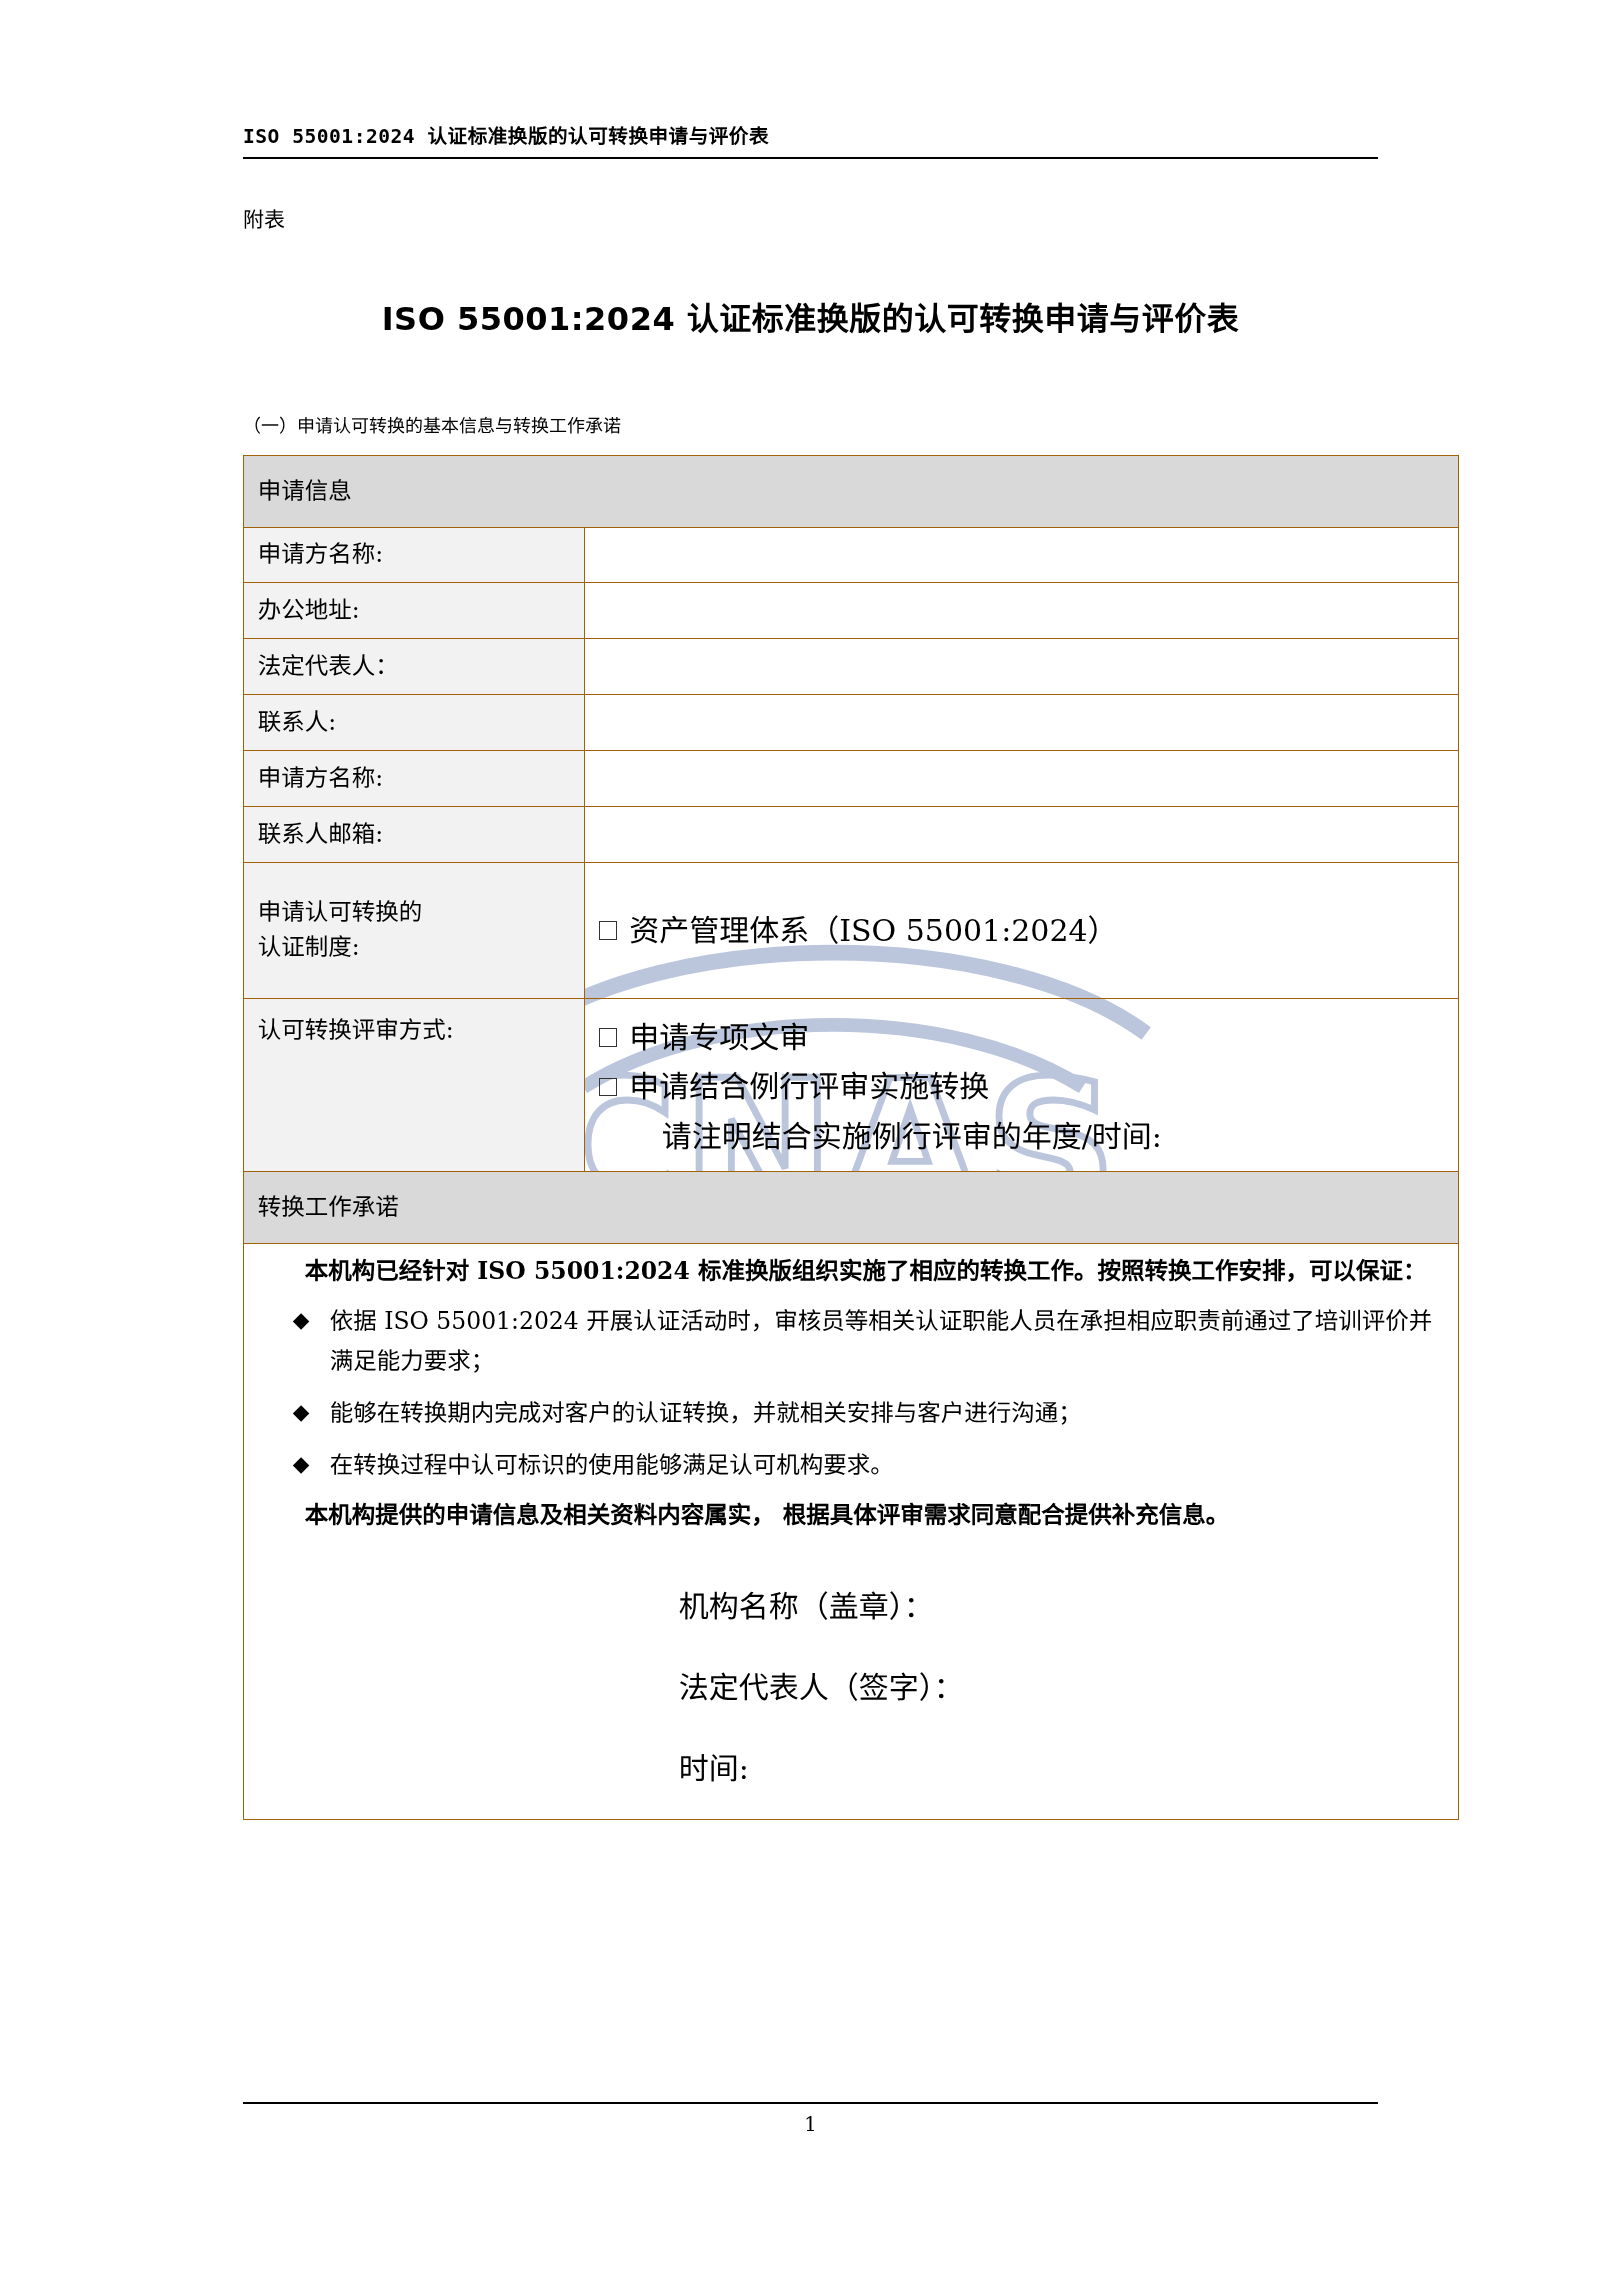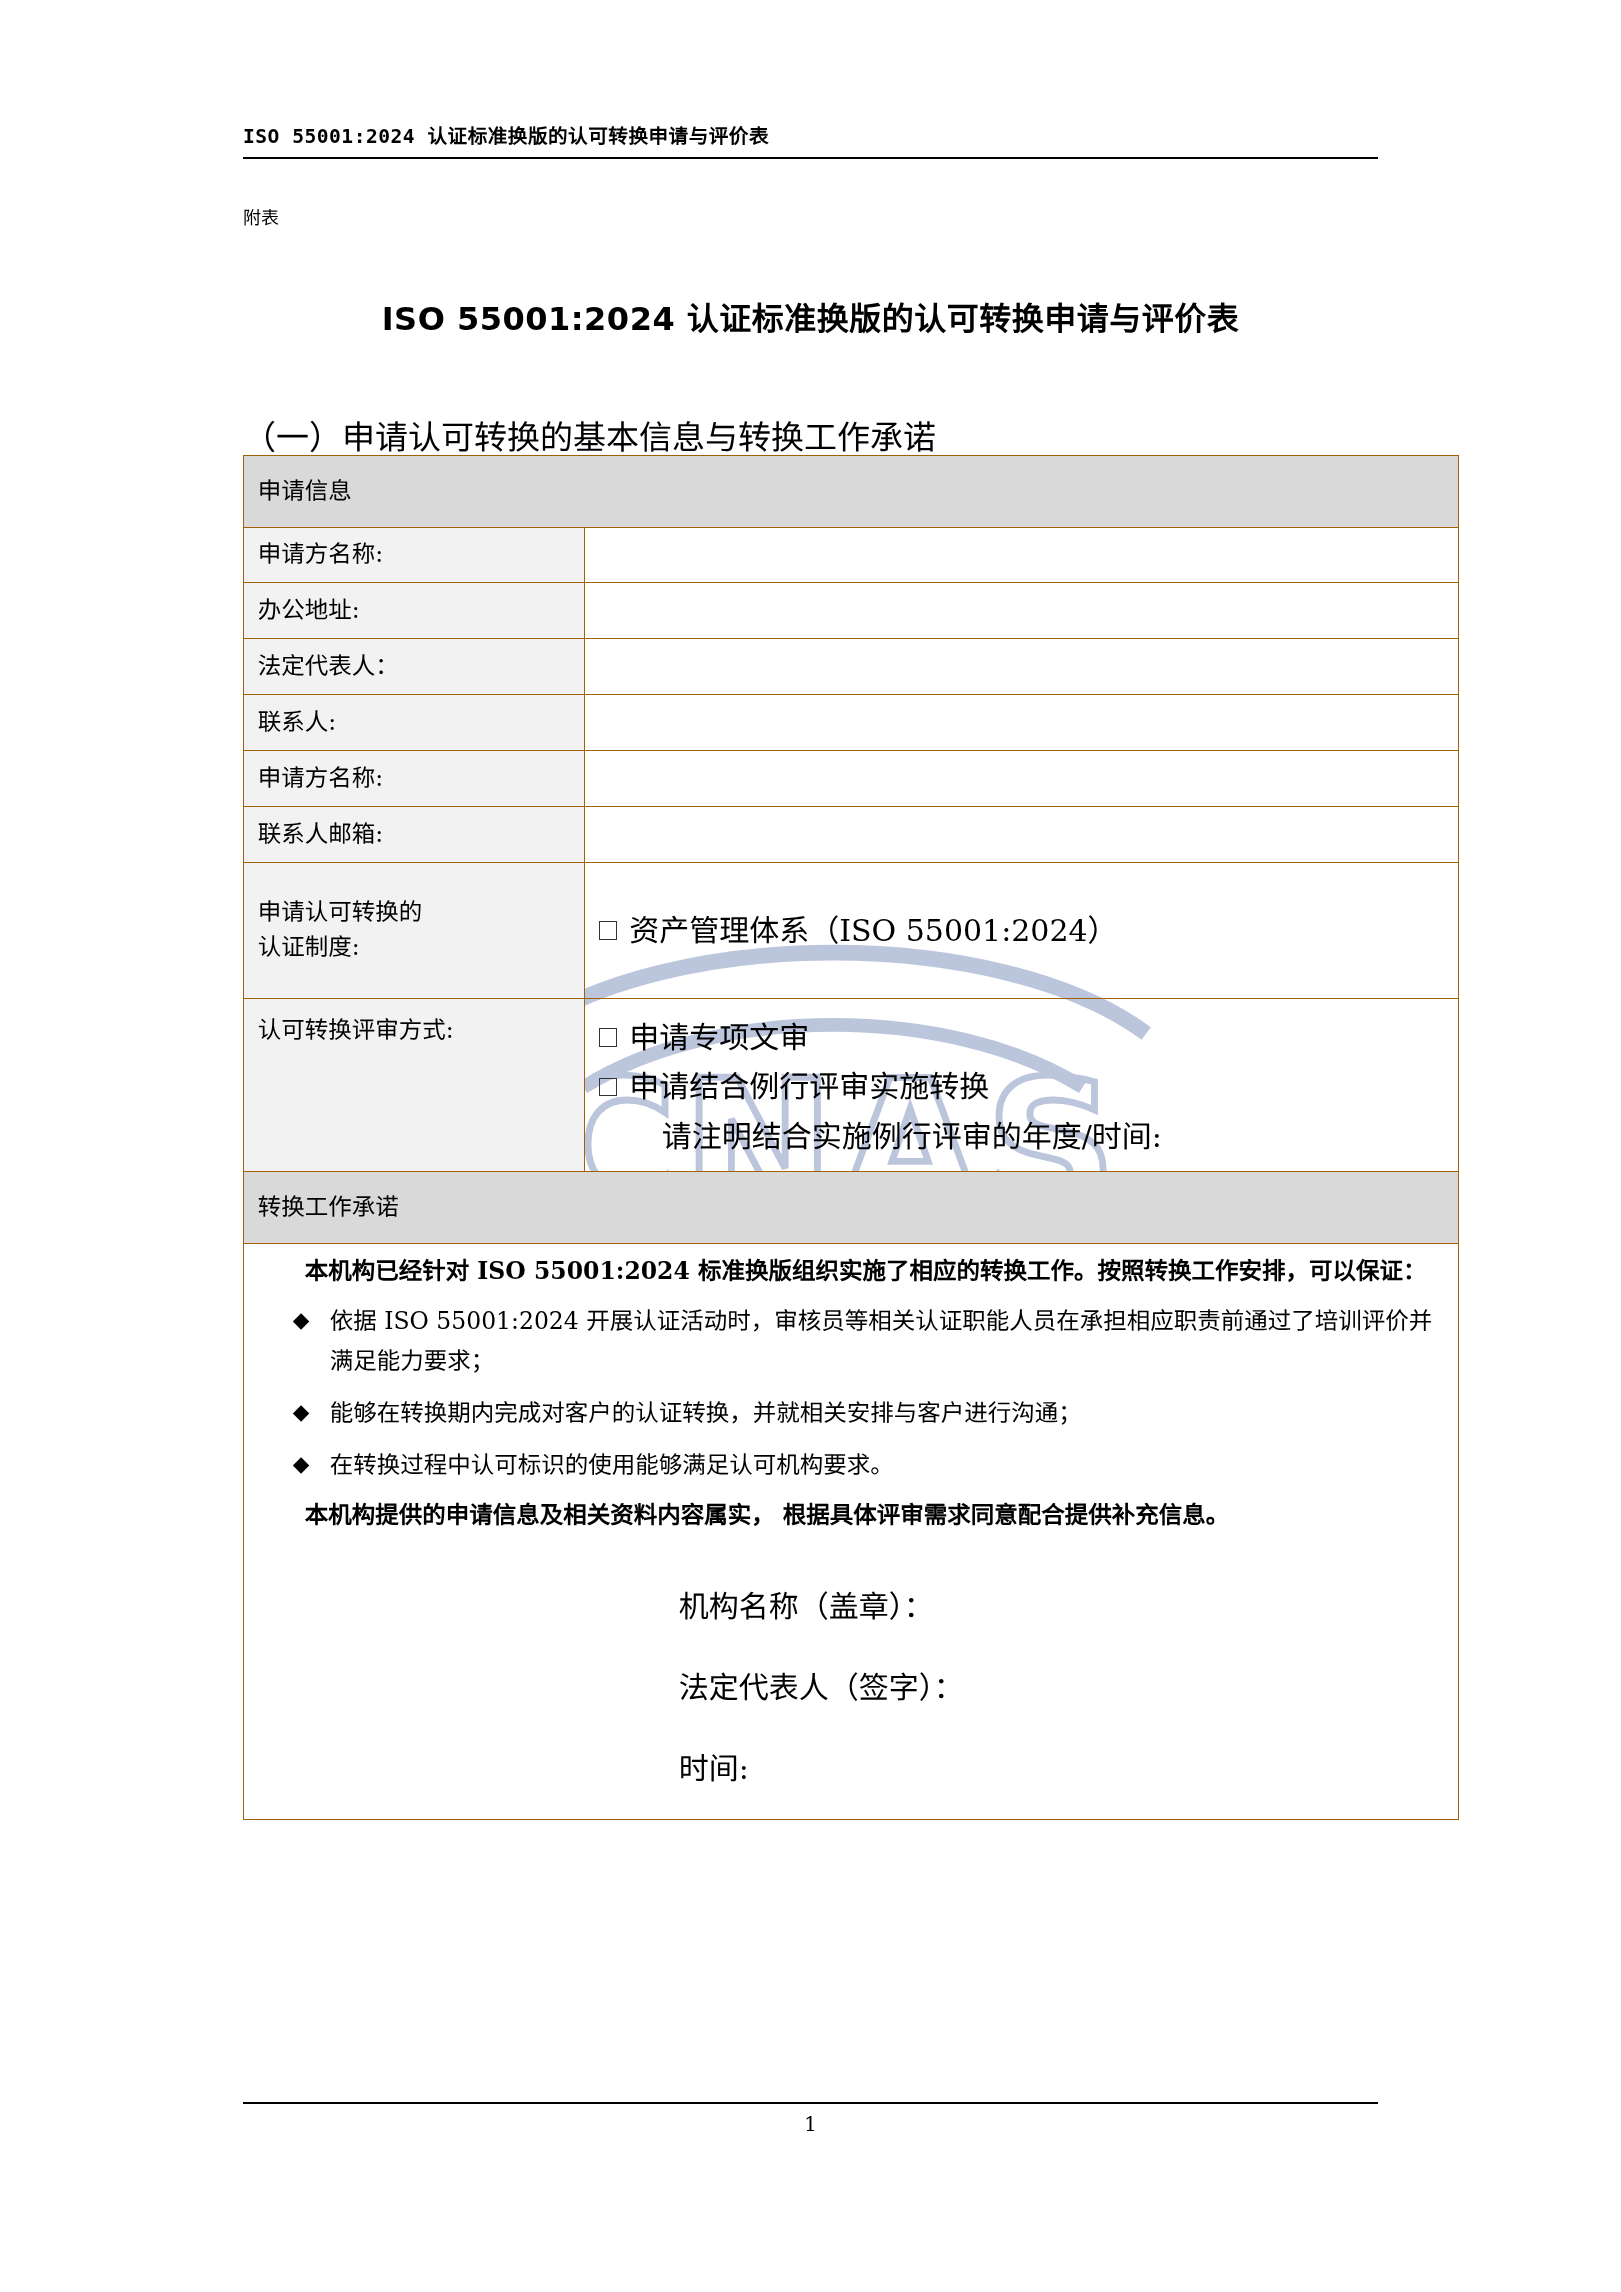--- a/index.html
+++ b/index.html
@@ -40,39 +40,39 @@
     letter-spacing: 0.5px;
     color: #000;
     white-space: nowrap;
   }
 
   
   .attach-label {
     position: absolute;
     left: 243px;
     top: 199px;
-    font-size: 18px;
+    font-size: 21px;
     font-family: "DejaVu Serif", "Liberation Serif", serif;
   }
   .doc-title {
     position: absolute;
     left: 0;
     top: 289px;
     width: 1621px;
     text-align: center;
     font-size: 32px;
     font-weight: bold;
     font-family: "DejaVu Sans", "Liberation Sans", sans-serif;
     letter-spacing: 0.5px;
   }
   .section-label {
     position: absolute;
     left: 243px;
     top: 407px;
-    font-size: 33px;
+    font-size: 18px;
   }
 
   
   .form-table {
     position: absolute;
     left: 243px;
     top: 451px;
     width: 1215px;
     border-collapse: collapse;
     table-layout: fixed;

